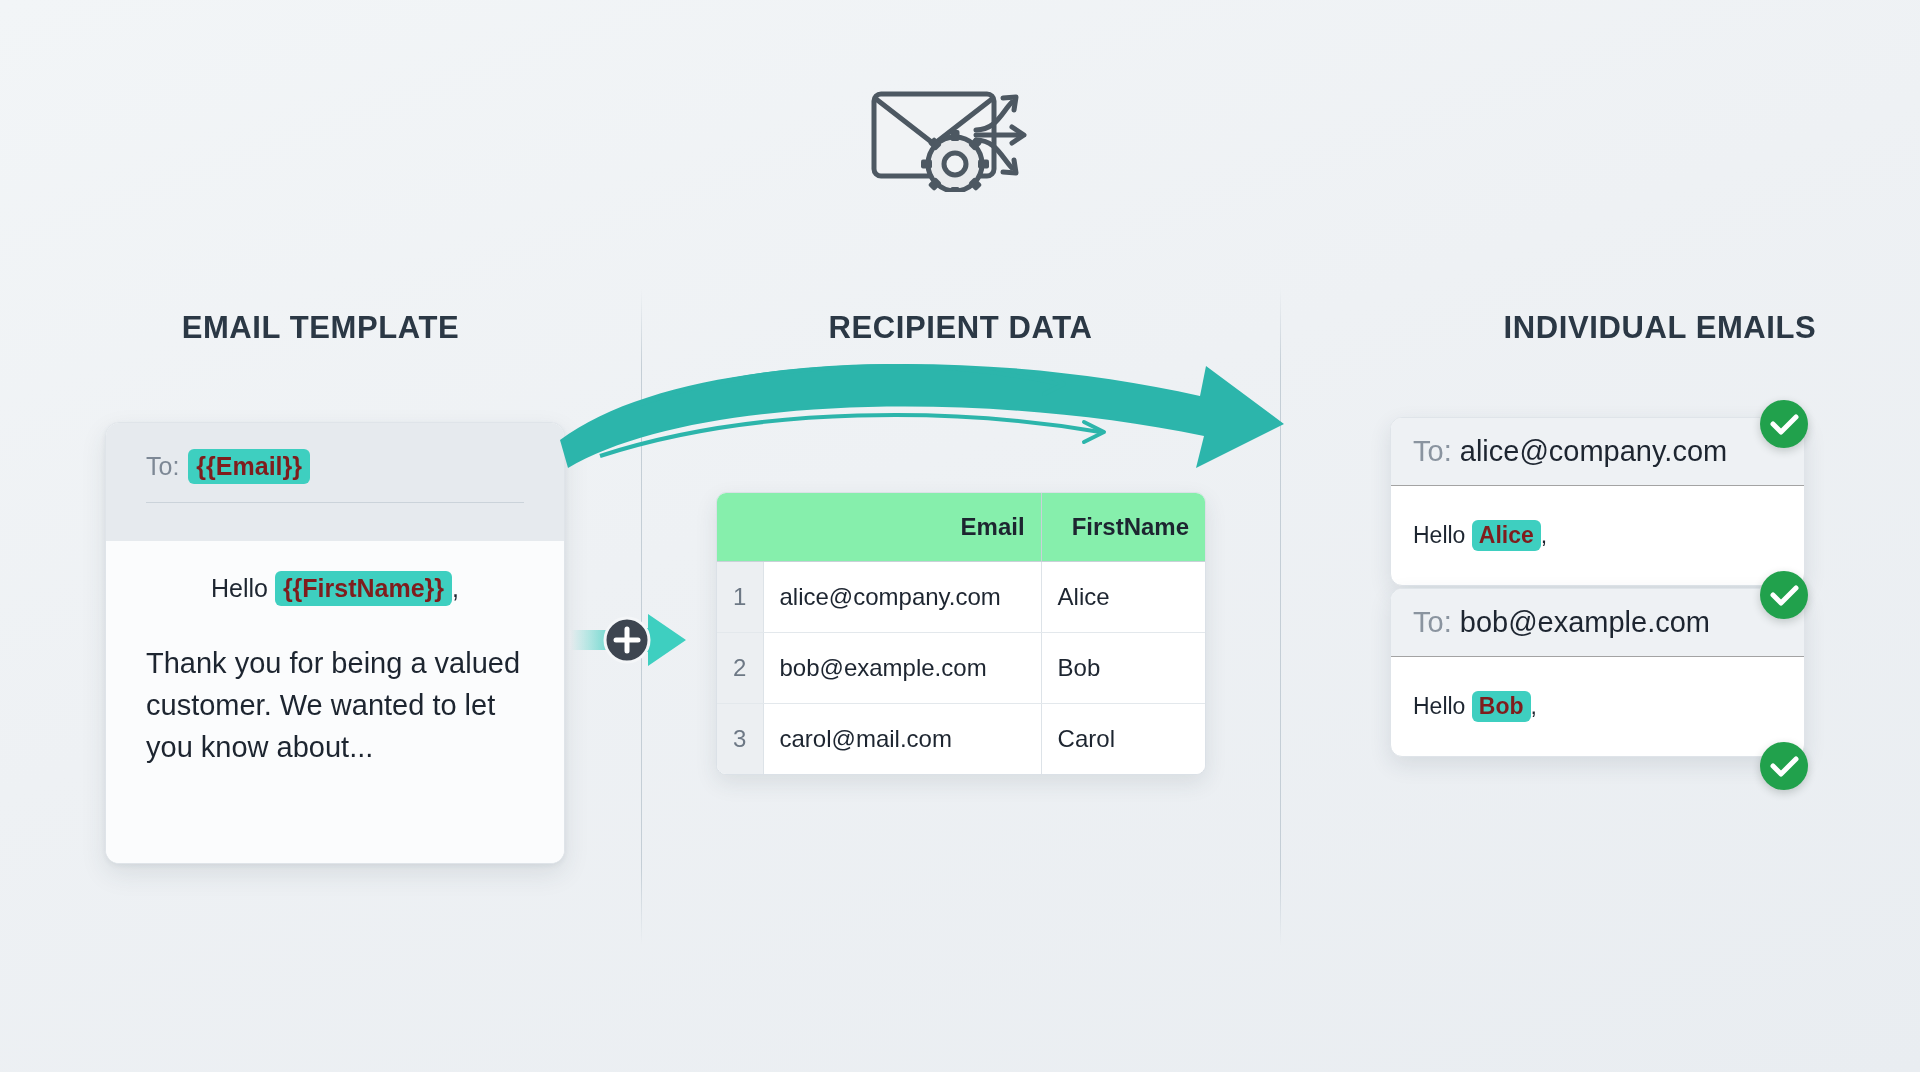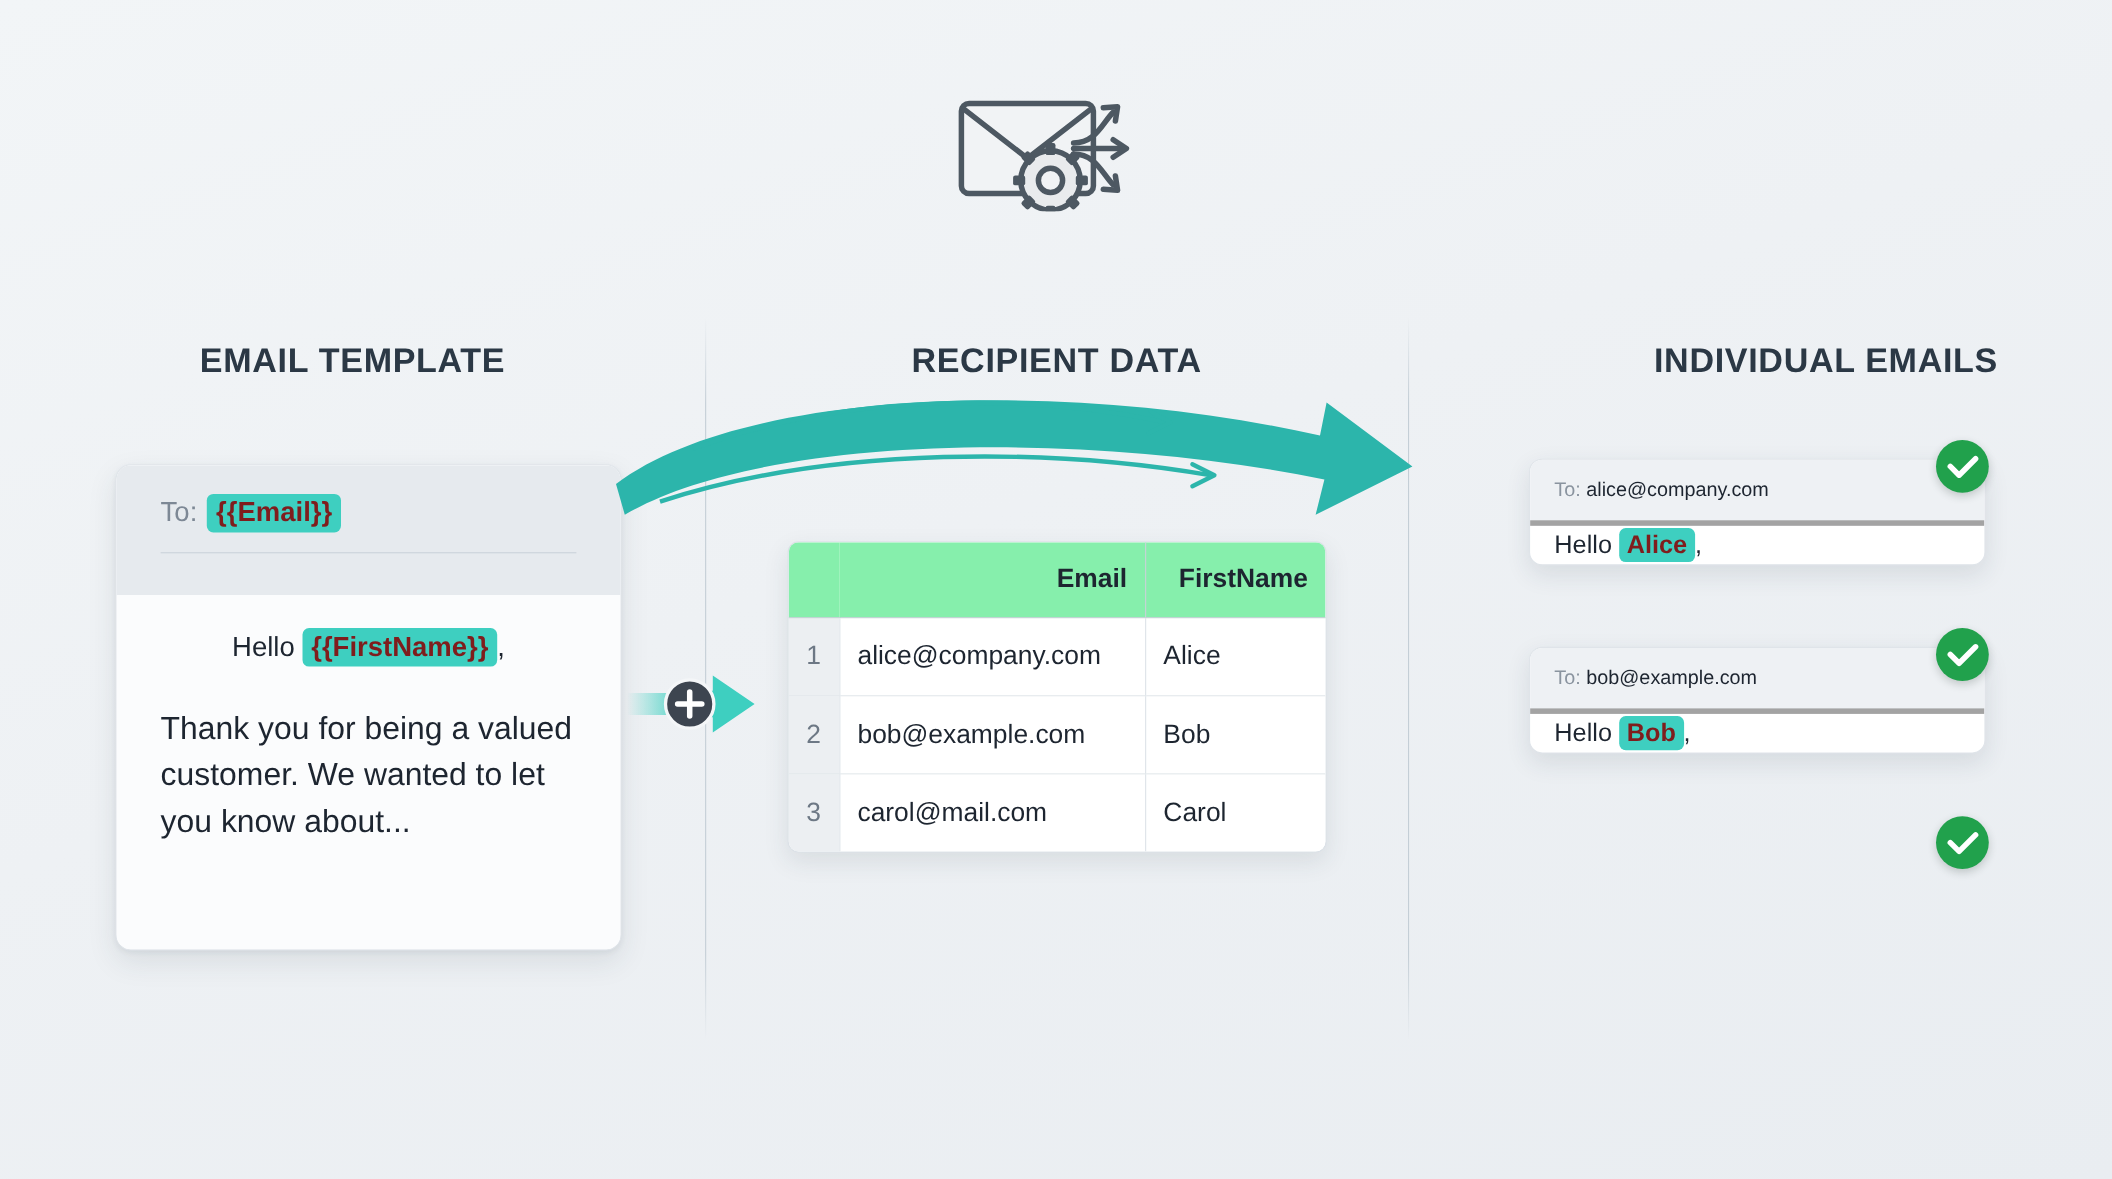--- a/index.html
+++ b/index.html
@@ -183,28 +183,28 @@
     border: 1px solid #dfe4e9;
     box-shadow: 0 8px 22px rgba(40,55,70,0.11);
     overflow: hidden;
   }
   .result-card.c1 { left: 1390px; top: 417px; }
   .result-card.c2 { left: 1390px; top: 588px; }
   .result-card.c3 { left: 1390px; top: 759px; }
   .res-head {
     background: #eef1f4;
     padding: 17px 22px;
-    font-size: 18px;
-    color: #1d2530;
-    border-bottom: 5px solid #a3a3a3;
+    font-size: 29px;
+    color: #1d2530;
+    border-bottom: 1px solid #a3a3a3;
     white-space: nowrap;
   }
   .res-label { color: #8a949f; }
   .res-body {
-    padding: 2px 22px;
+    padding: 34px 22px;
     font-size: 23px;
     color: #1d2530;
     white-space: nowrap;
   }
   .res-body .chip { padding: 2px 7px; }
   .check-badge {
     position: absolute;
     width: 48px;
     height: 48px;
     border-radius: 50%;

